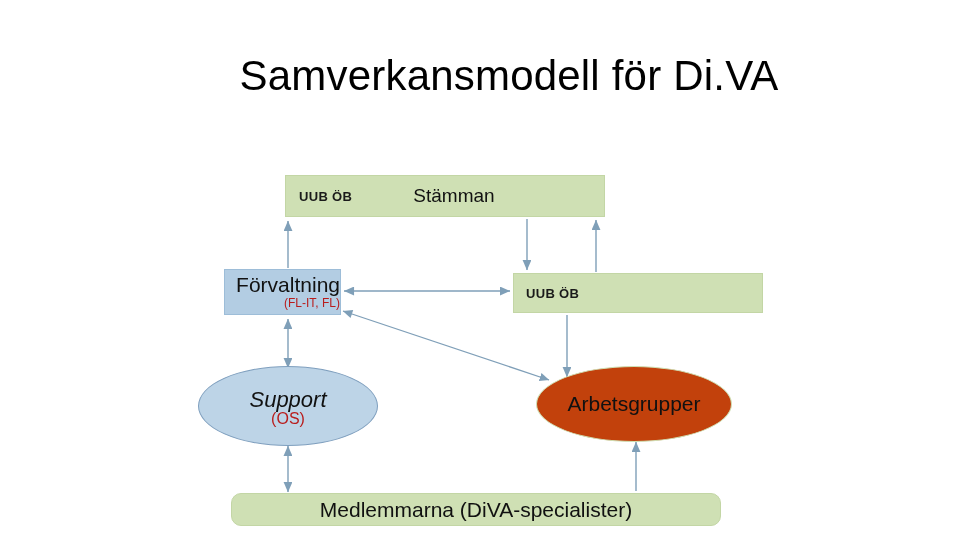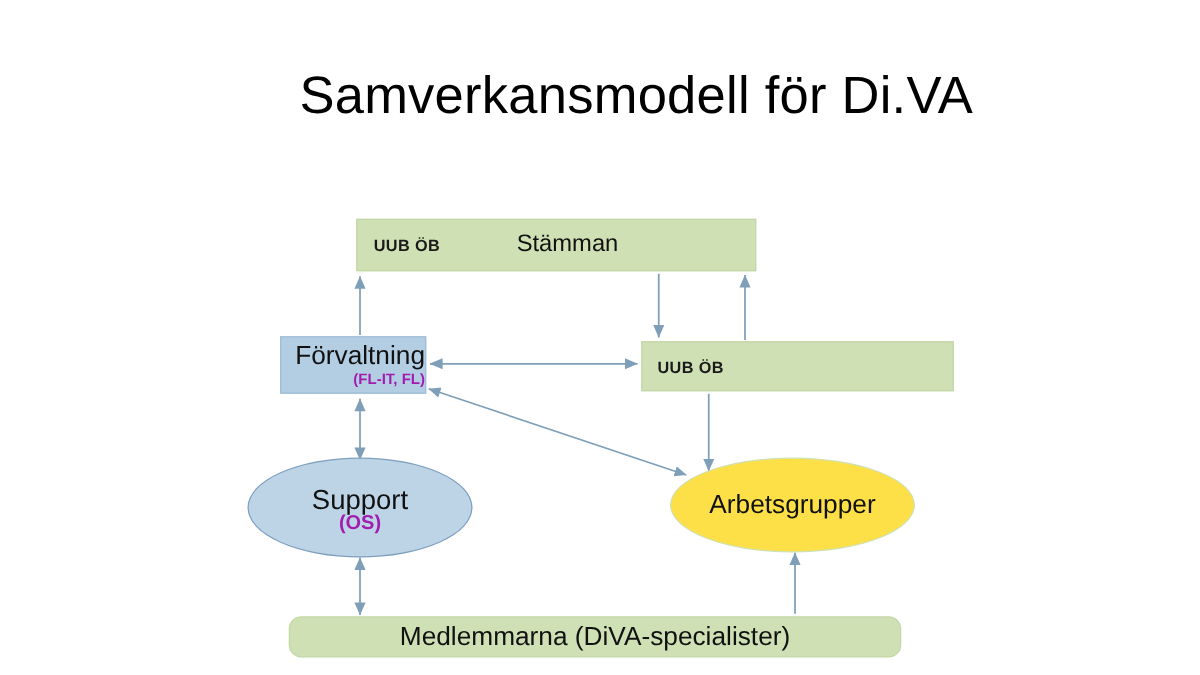--- a/index.html
+++ b/index.html
@@ -77,43 +77,43 @@
   }
 
   .ellipse {
     border-radius: 50%;
   }
   .ellipse.blue {
     background: #bdd4e7;
     border: 1px solid #7f9fbe;
   }
   .ellipse.green {
-    background: #fde047;
+    background: #c2410c;
     border: 1px solid #cfe0b4;
   }
 
   .tag {
     font-size: 13px;
     font-weight: 600;
     color: #1a1a1a;
     letter-spacing: 0.3px;
     white-space: nowrap;
   }
 
   .node-title {
     font-size: 19px;
     font-weight: 400;
     color: #111111;
     white-space: nowrap;
   }
 
   .node-sub {
     font-size: 13px;
-    font-weight: 700;
-    color: #a21caf;
+    font-weight: 400;
+    color: #b91c1c;
     white-space: nowrap;
   }
 
   
   #node-stamman {
     left: 285px;
     top: 143px;
     width: 320px;
     height: 42px;
   }
@@ -152,21 +152,21 @@
   
   #node-support {
     left: 198px;
     top: 334px;
     width: 180px;
     height: 80px;
     flex-direction: column;
     align-items: center;
     justify-content: center;
   }
-  #node-support .node-title { font-size: 22px; line-height: 25px; }
+  #node-support .node-title { font-size: 22px; line-height: 25px; font-style: italic; }
   #node-support .node-sub { font-size: 16px; line-height: 14px; }
 
   
   #node-arbetsgrupper {
     left: 536px;
     top: 334px;
     width: 196px;
     height: 76px;
     align-items: center;
     justify-content: center;

